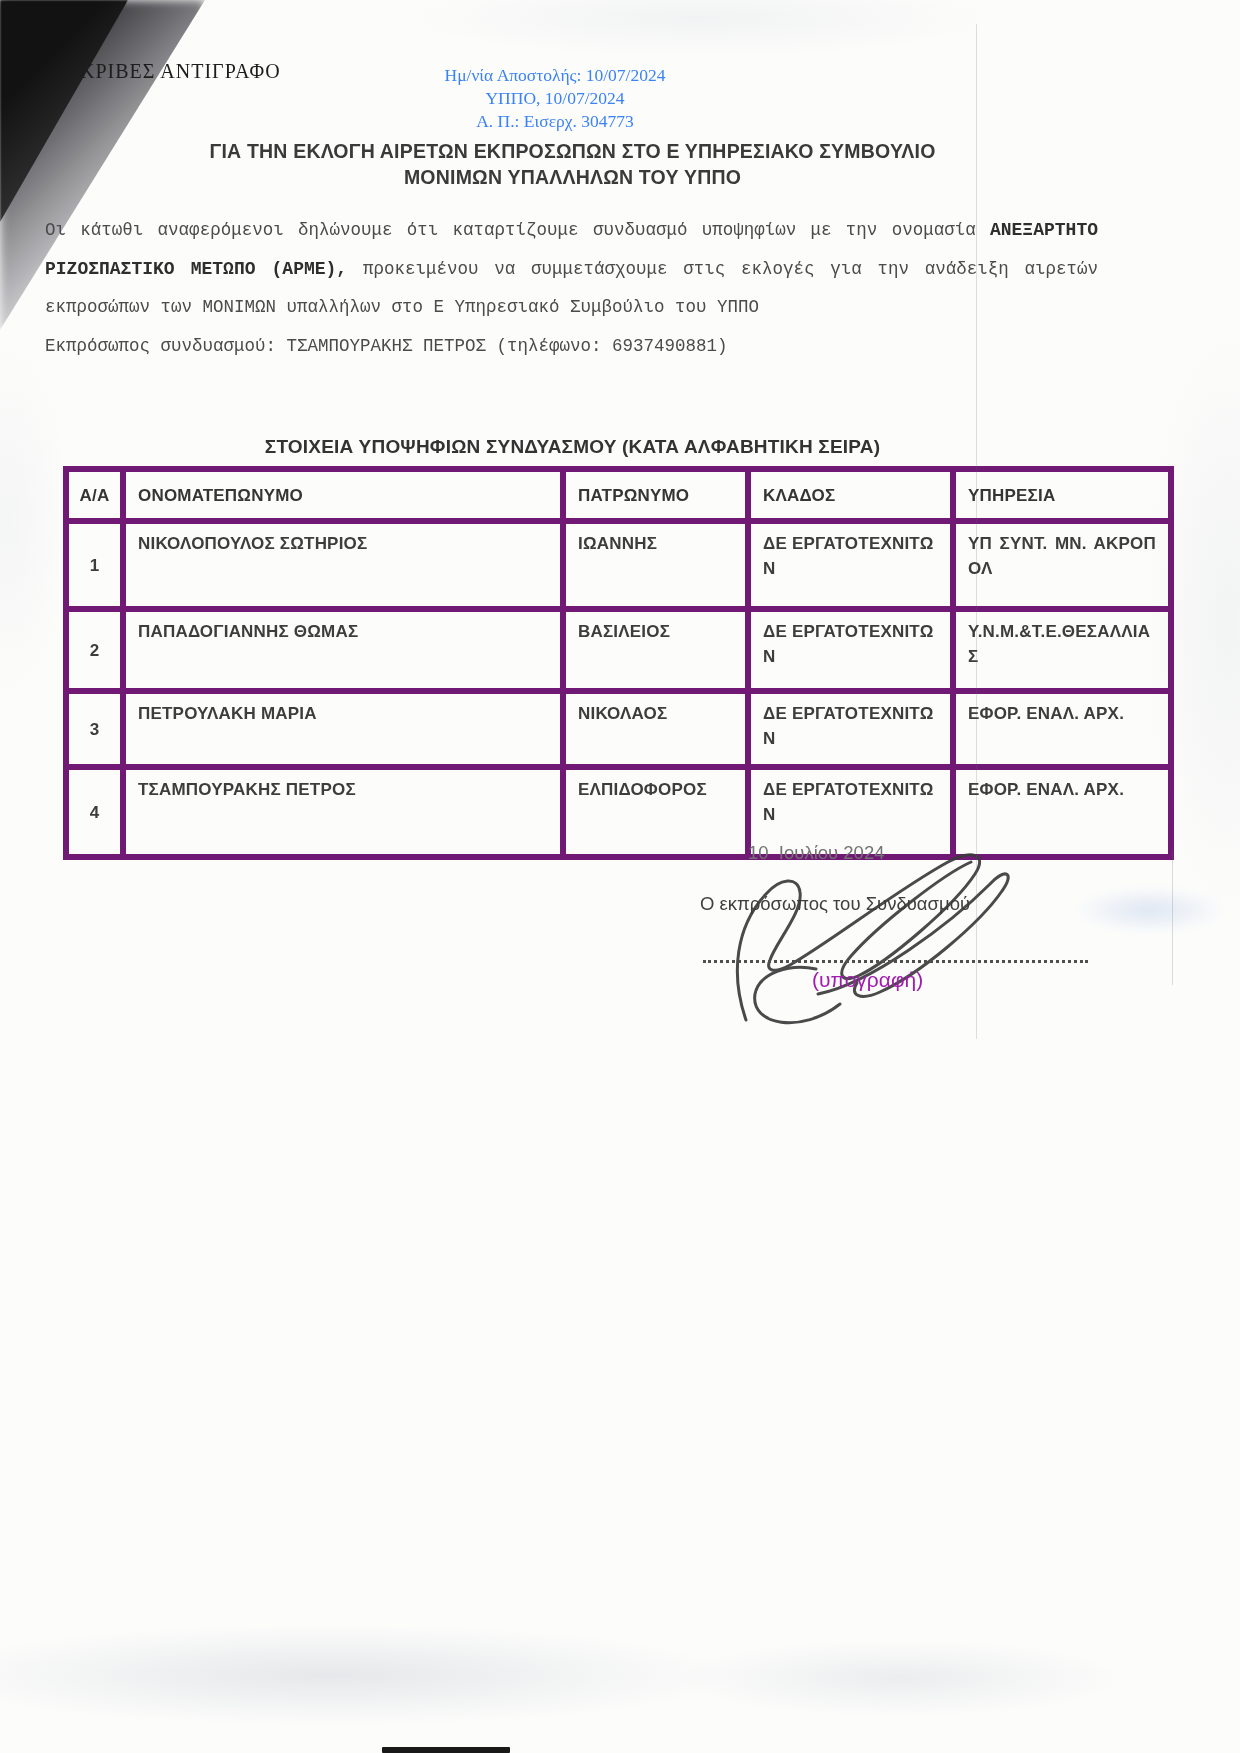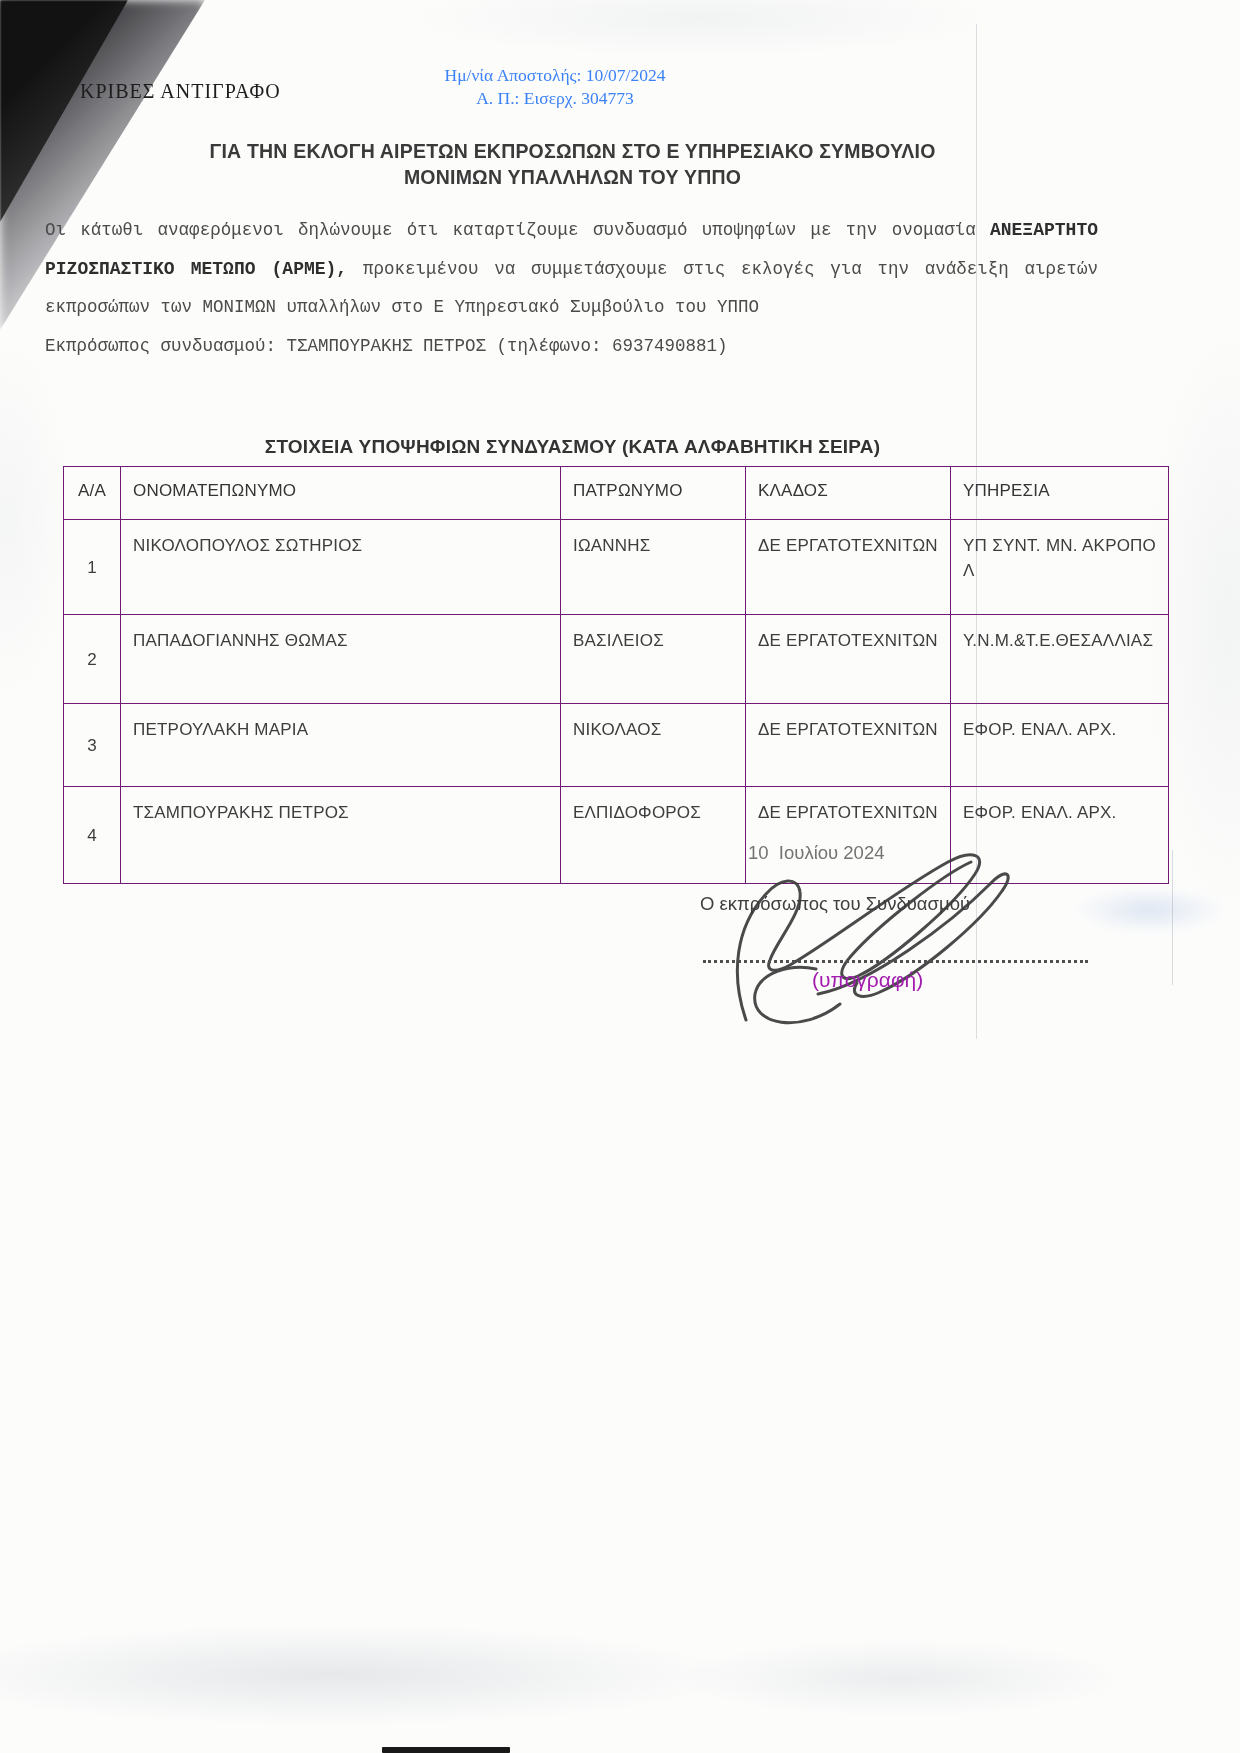--- a/index.html
+++ b/index.html
@@ -26,21 +26,21 @@
     background:linear-gradient(135deg, rgba(35,35,40,0.9) 20%, rgba(110,110,120,0.35) 62%, transparent 80%);
     filter:blur(5px);
   }
   .corner-hard{
     position:absolute;left:0;top:0;width:128px;height:222px;
     clip-path:polygon(0 0,100% 0,0 100%);
     background:linear-gradient(135deg,#121212 30%,#343434 70%,#6d6d6d 92%);
     filter:blur(1px);
   }
   .stamp{
-    position:absolute;left:80px;top:80px;
+    position:absolute;left:80px;top:60px;
     font-family:"Liberation Serif","DejaVu Serif",serif;
     font-size:20px;letter-spacing:1px;color:#1d1d1d;white-space:nowrap;
   }
   .meta{
     position:absolute;left:0;top:64px;width:1110px;text-align:center;
     font-family:"Liberation Serif","DejaVu Serif",serif;
     font-size:17.5px;line-height:23px;color:#3b82f6;
   }
   .doc-title{
     position:absolute;left:0;top:138px;width:1145px;text-align:center;
@@ -59,23 +59,23 @@
   table.candidates{
     position:absolute;left:63px;top:466px;width:1105px;
     border-collapse:collapse;table-layout:fixed;
   }
   .candidates col.c-aa{width:57px;}
   .candidates col.c-name{width:440px;}
   .candidates col.c-pat{width:185px;}
   .candidates col.c-kla{width:205px;}
   .candidates col.c-yp{width:218px;}
   .candidates th,.candidates td{
-    border:1px solid #701a75;
-    font-weight:normal;color:#3d3d3d;font-size:17px;
-    padding:13px 12px;vertical-align:top;text-align:left;
+    border:6px solid #701a75;
+    font-weight:bold;color:#3d3d3d;font-size:17px;
+    padding:7px 12px;vertical-align:top;text-align:left;
     letter-spacing:.2px;line-height:25px;
   }
   .candidates thead th{height:28px;padding-top:11px;color:#353535;}
   .candidates th.col-aa,.candidates td.col-aa{text-align:center;padding-left:4px;padding-right:4px;}
   .candidates td.col-aa{vertical-align:middle;}
   .candidates td.col-kla,.candidates td.col-yp{word-break:break-all;}
   .candidates td.col-yp{text-align:justify;}
   .candidates tbody tr:nth-child(1) td{height:68px;margin-left:35px;}
   .candidates tbody tr:nth-child(2) td{height:62px;}
   .candidates tbody tr:nth-child(3) td{height:56px;}
@@ -101,20 +101,21 @@
 
 <div class="page">
   <div class="scan-noise"></div>
   <div class="corner-soft"></div>
   <div class="corner-hard"></div>
 
   <div class="stamp">ΚΡΙΒΕΣ ΑΝΤΙΓΡΑΦΟ</div>
 
   <div class="meta">
     <div>Ημ/νία Αποστολής: 10/07/2024</div>
+    <div>ΥΠΠΟ, 10/07/2024</div>
     <div>Α. Π.: Εισερχ. 304773</div>
   </div>
 
   <div class="doc-title">
     <div>ΓΙΑ ΤΗΝ ΕΚΛΟΓΗ ΑΙΡΕΤΩΝ ΕΚΠΡΟΣΩΠΩΝ ΣΤΟ Ε ΥΠΗΡΕΣΙΑΚΟ ΣΥΜΒΟΥΛΙΟ</div>
     <div>ΜΟΝΙΜΩΝ ΥΠΑΛΛΗΛΩΝ ΤΟΥ ΥΠΠΟ</div>
   </div>
 
   <div class="body-text">
     <div><span>Οι κάτωθι αναφερόμενοι δηλώνουμε ότι καταρτίζουμε συνδυασμό υποψηφίων με την ονομασία </span><span class="bold">ΑΝΕΞΑΡΤΗΤΟ ΡΙΖΟΣΠΑΣΤΙΚΟ ΜΕΤΩΠΟ (ΑΡΜΕ),</span><span> προκειμένου να συμμετάσχουμε στις εκλογές για την ανάδειξη αιρετών εκπροσώπων των ΜΟΝΙΜΩΝ υπαλλήλων στο Ε Υπηρεσιακό Συμβούλιο του ΥΠΠΟ</span></div>

